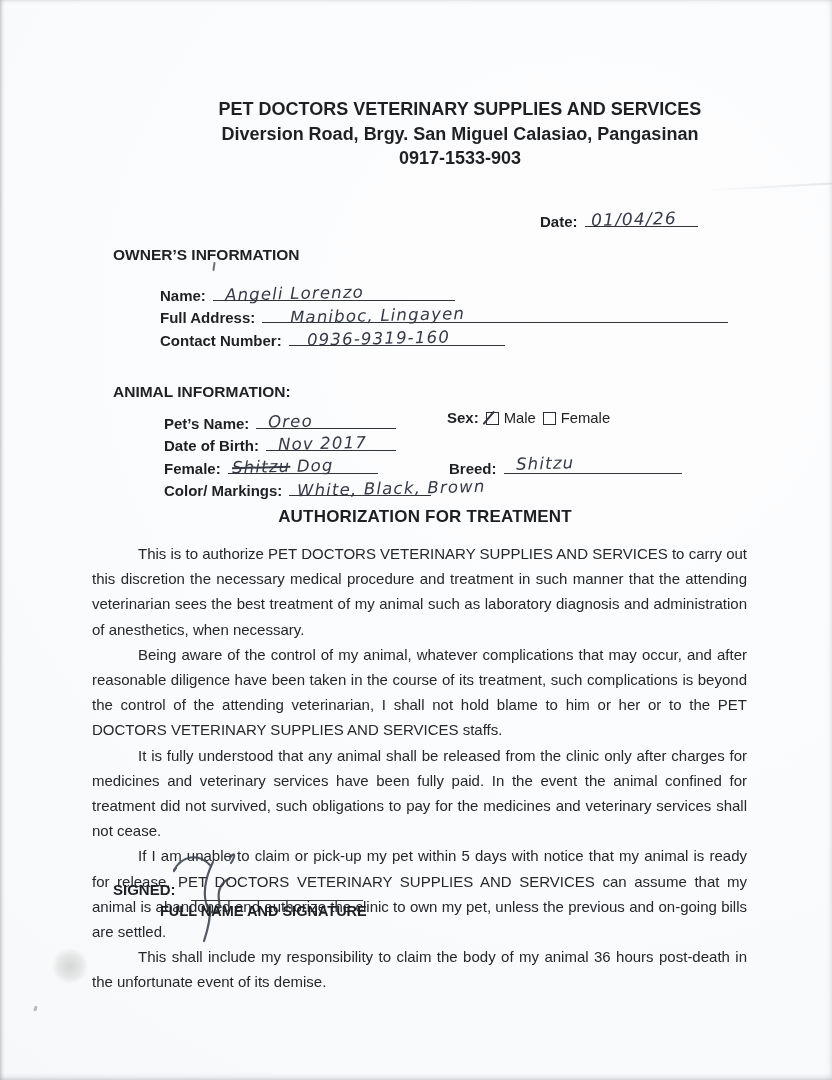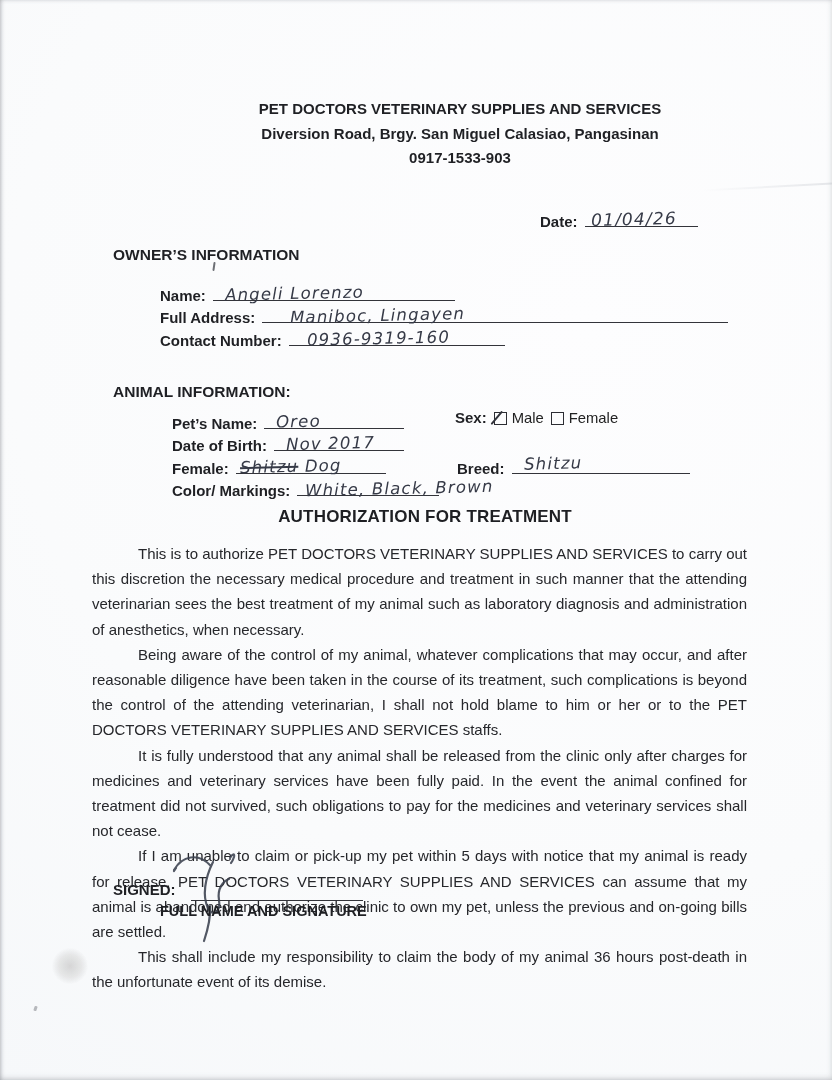--- a/index.html
+++ b/index.html
@@ -13,41 +13,41 @@
       inset 3px 0 4px -2px rgba(70,70,80,.30),
       inset -2px 0 6px -2px rgba(120,125,135,.18),
       inset 0 -4px 6px -3px rgba(90,95,105,.25),
       inset 0 2px 4px -2px rgba(120,125,135,.15);
     font-family:"Liberation Sans",sans-serif;
     color:#212226;
     overflow:hidden;
   }
   
   .doc-header{position:absolute;top:97px;left:88px;width:744px;text-align:center;}
-  .doc-header div{font-weight:bold;font-size:15px;line-height:24.5px;color:#1f2024;}
+  .doc-header div{font-weight:bold;font-size:18px;line-height:24.5px;color:#1f2024;}
   
   .flabel{font-weight:bold;font-size:15px;color:#1f2024;white-space:nowrap;}
   .fline{display:inline-block;vertical-align:baseline;border-bottom:1.5px solid #33343a;height:19px;margin-left:7px;position:relative;}
   .hw{
     position:absolute;bottom:-3px;left:12px;white-space:nowrap;
     font-family:"DejaVu Sans",sans-serif;font-style:italic;
     font-size:16.5px;letter-spacing:1.2px;color:#363a47;
     transform:rotate(-1.3deg);
   }
   .frow{display:flex;align-items:baseline;height:22.4px;}
   .section-heading{font-weight:bold;font-size:15.5px;color:#1f2024;}
   
   .date-block{position:absolute;top:207px;left:540px;display:flex;align-items:baseline;text-align:right;}
   
   .owner-heading{position:absolute;top:246px;left:113px;}
   .pen-tick{position:absolute;top:262px;left:213px;width:2px;height:9px;background:#4a4c52;transform:rotate(8deg);border-radius:2px;opacity:.8;}
   .owner-fields{position:absolute;top:281px;left:160px;}
   
   .animal-heading{position:absolute;top:383px;left:113px;}
-  .animal-fields{position:absolute;top:409px;left:172px;width:600px;}
+  .animal-fields{position:absolute;top:409px;left:164px;width:600px;}
   .animal-fields .frow{position:relative;}
   .sex-group{position:absolute;left:283px;top:0;display:flex;align-items:center;white-space:nowrap;}
   .breed-group{position:absolute;left:285px;top:0;display:flex;align-items:baseline;white-space:nowrap;}
   .cb{display:inline-block;width:11px;height:11px;border:1.6px solid #2c2d33;margin:0 5px 0 7px;position:relative;top:1px;}
   .cb.checked::after{
     content:"";position:absolute;left:-3px;bottom:-1px;width:17px;height:2px;
     background:#32343c;transform:rotate(-50deg);transform-origin:left bottom;border-radius:2px;
   }
   .cb-label{font-size:14.8px;color:#222;}
   .struck{text-decoration:line-through;text-decoration-thickness:2px;}

